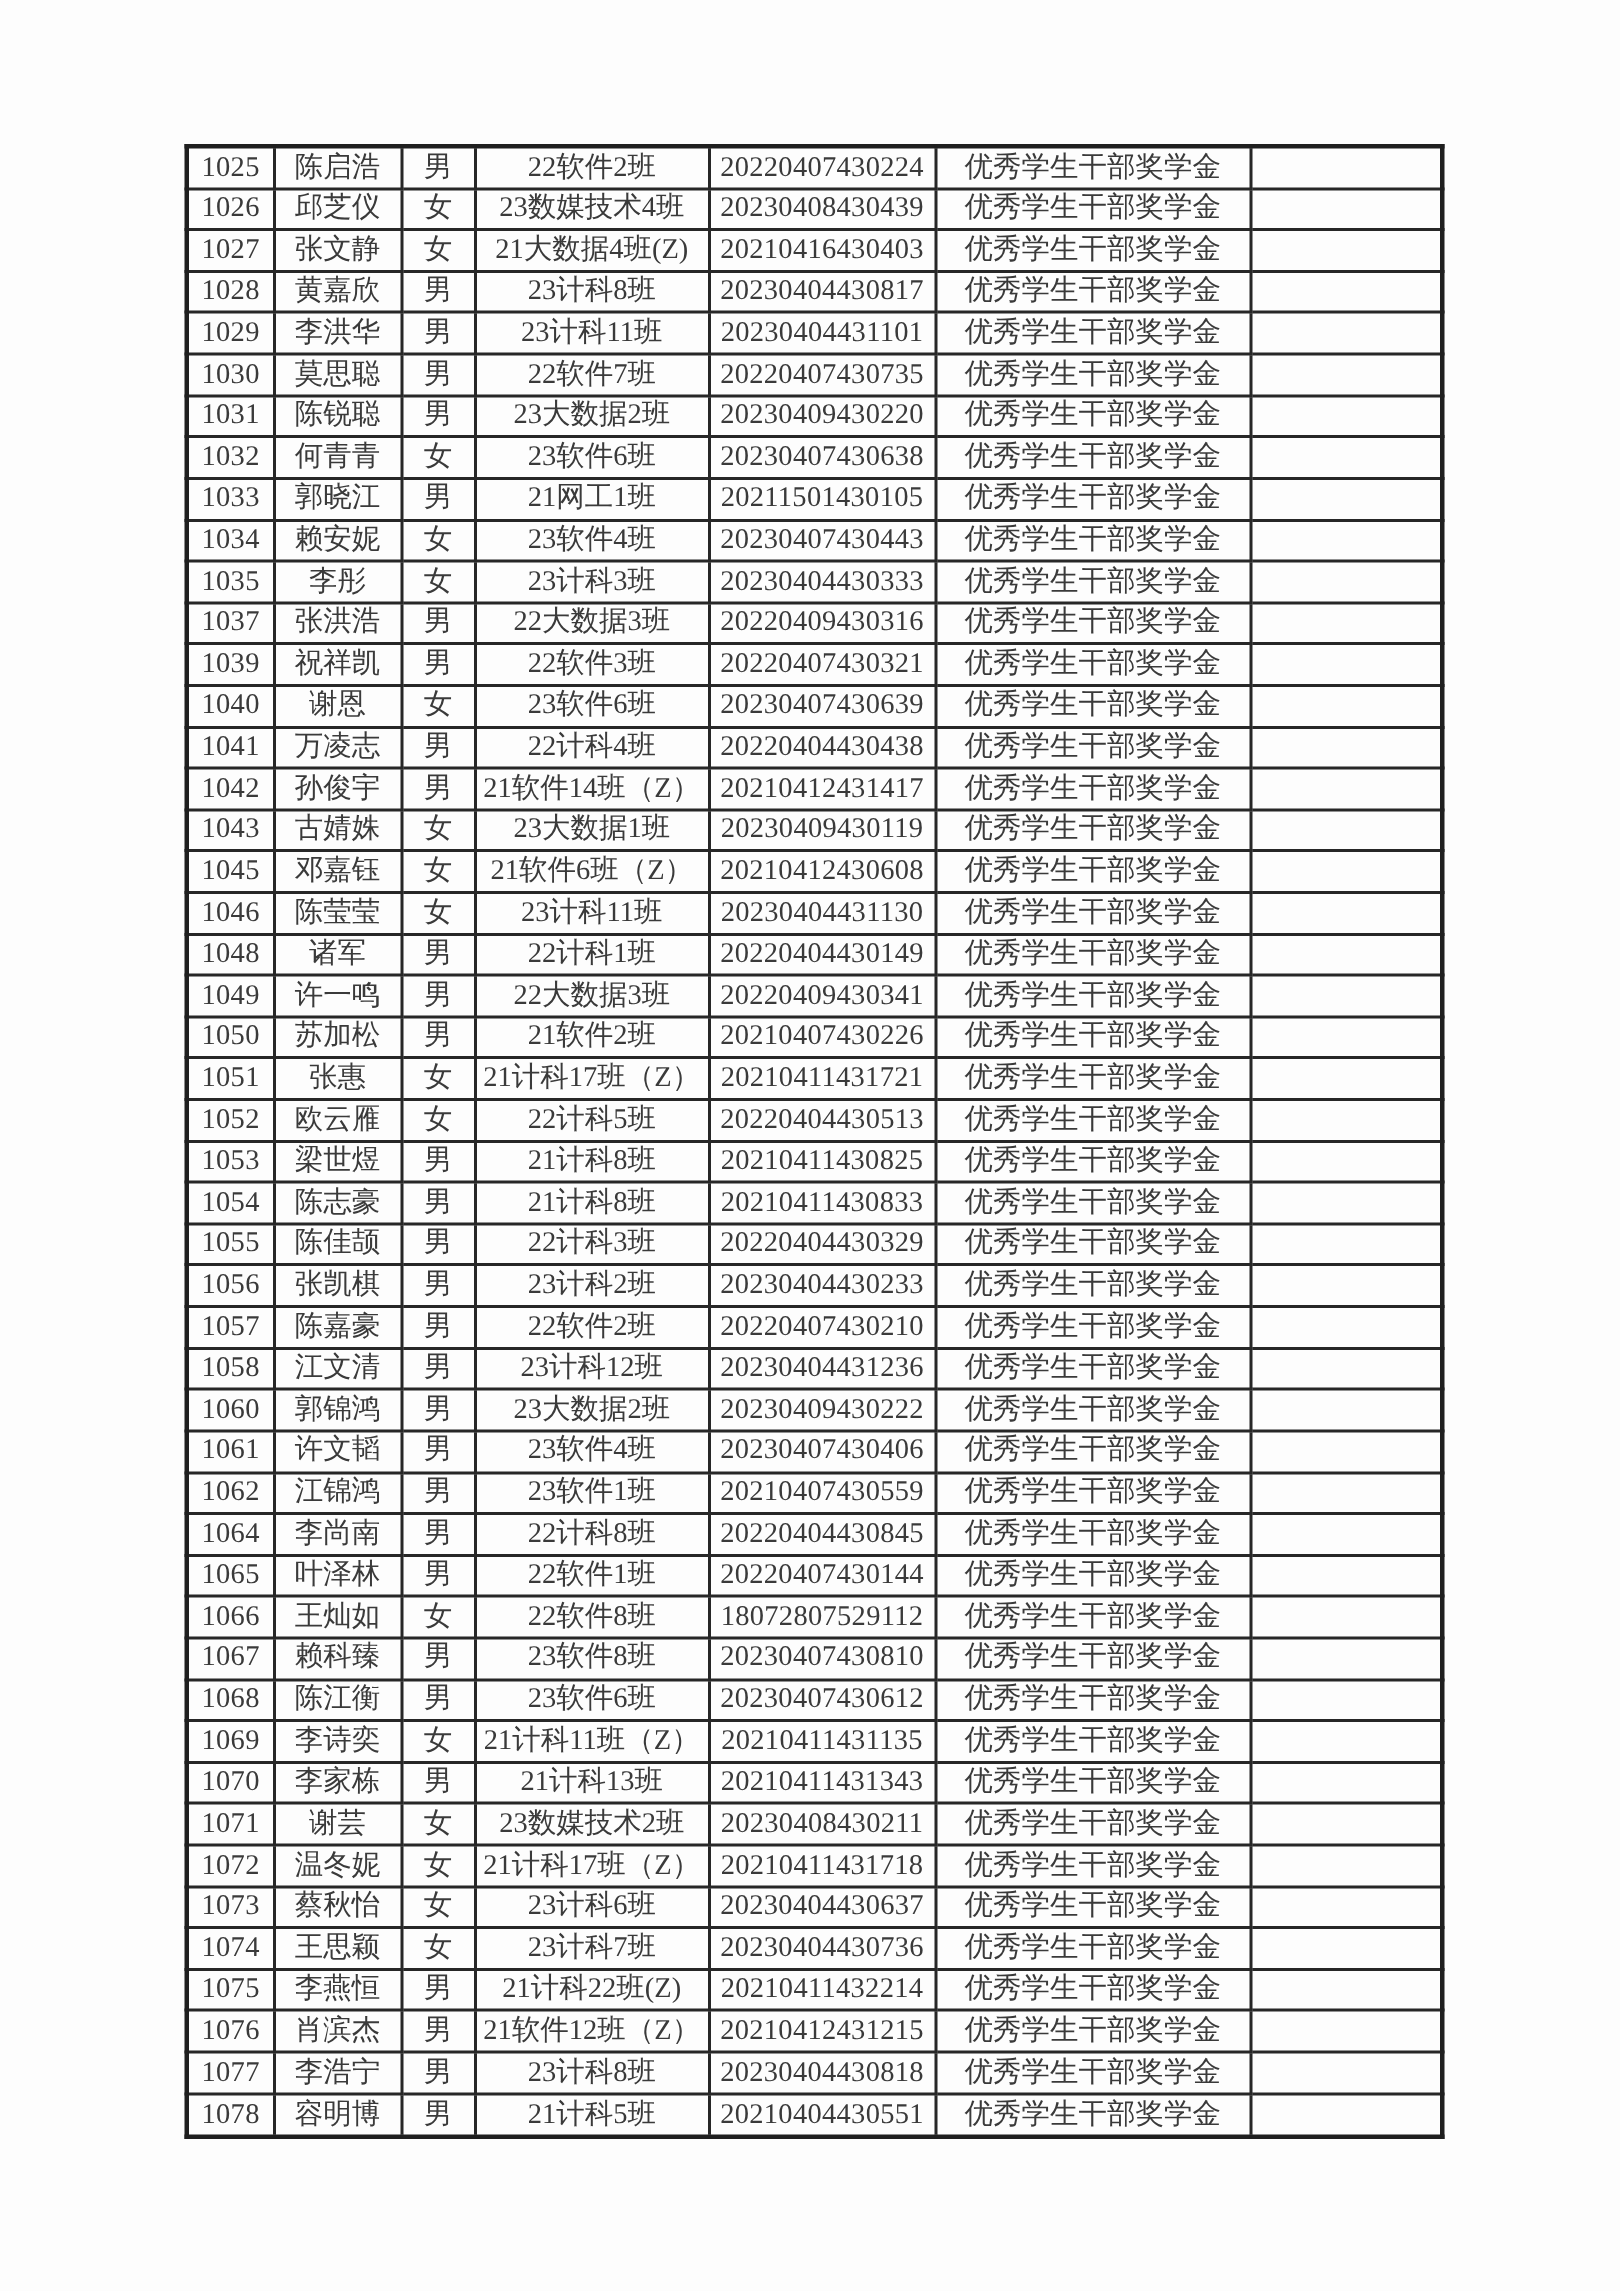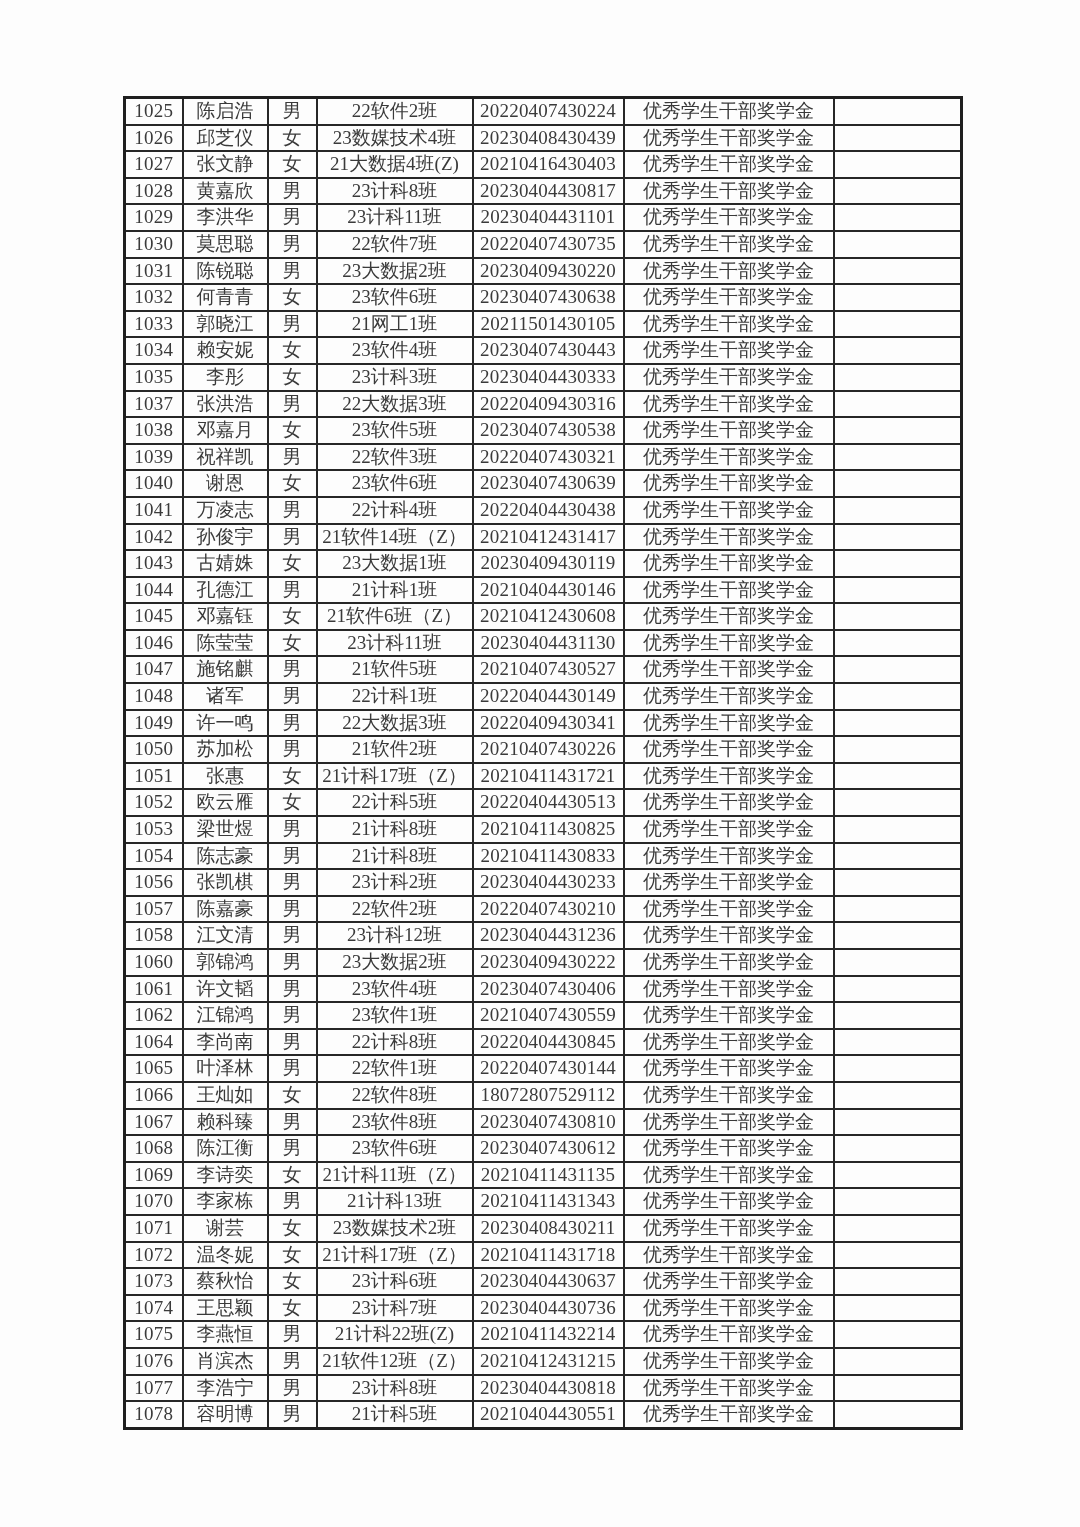--- a/index.html
+++ b/index.html
@@ -167,29 +167,20 @@
         <tr data-name="table-row">
           <td data-name="cell-no">1037</td>
           <td data-name="cell-name">张洪浩</td>
           <td data-name="cell-gender">男</td>
           <td data-name="cell-class">22大数据3班</td>
           <td data-name="cell-student_id">20220409430316</td>
           <td data-name="cell-award">优秀学生干部奖学金</td>
           <td data-name="cell-note"></td>
         </tr>
         <tr data-name="table-row">
-          <td data-name="cell-no">1038</td>
-          <td data-name="cell-name">邓嘉月</td>
-          <td data-name="cell-gender">女</td>
-          <td data-name="cell-class">23软件5班</td>
-          <td data-name="cell-student_id">20230407430538</td>
-          <td data-name="cell-award">优秀学生干部奖学金</td>
-          <td data-name="cell-note"></td>
-        </tr>
-        <tr data-name="table-row">
           <td data-name="cell-no">1039</td>
           <td data-name="cell-name">祝祥凯</td>
           <td data-name="cell-gender">男</td>
           <td data-name="cell-class">22软件3班</td>
           <td data-name="cell-student_id">20220407430321</td>
           <td data-name="cell-award">优秀学生干部奖学金</td>
           <td data-name="cell-note"></td>
         </tr>
         <tr data-name="table-row">
           <td data-name="cell-no">1040</td>
@@ -221,56 +212,38 @@
         <tr data-name="table-row">
           <td data-name="cell-no">1043</td>
           <td data-name="cell-name">古婧姝</td>
           <td data-name="cell-gender">女</td>
           <td data-name="cell-class">23大数据1班</td>
           <td data-name="cell-student_id">20230409430119</td>
           <td data-name="cell-award">优秀学生干部奖学金</td>
           <td data-name="cell-note"></td>
         </tr>
         <tr data-name="table-row">
-          <td data-name="cell-no">1044</td>
-          <td data-name="cell-name">孔德江</td>
-          <td data-name="cell-gender">男</td>
-          <td data-name="cell-class">21计科1班</td>
-          <td data-name="cell-student_id">20210404430146</td>
-          <td data-name="cell-award">优秀学生干部奖学金</td>
-          <td data-name="cell-note"></td>
-        </tr>
-        <tr data-name="table-row">
           <td data-name="cell-no">1045</td>
           <td data-name="cell-name">邓嘉钰</td>
           <td data-name="cell-gender">女</td>
           <td data-name="cell-class">21软件6班（Z）</td>
           <td data-name="cell-student_id">20210412430608</td>
           <td data-name="cell-award">优秀学生干部奖学金</td>
           <td data-name="cell-note"></td>
         </tr>
         <tr data-name="table-row">
           <td data-name="cell-no">1046</td>
           <td data-name="cell-name">陈莹莹</td>
           <td data-name="cell-gender">女</td>
           <td data-name="cell-class">23计科11班</td>
           <td data-name="cell-student_id">20230404431130</td>
           <td data-name="cell-award">优秀学生干部奖学金</td>
           <td data-name="cell-note"></td>
         </tr>
         <tr data-name="table-row">
-          <td data-name="cell-no">1047</td>
-          <td data-name="cell-name">施铭麒</td>
-          <td data-name="cell-gender">男</td>
-          <td data-name="cell-class">21软件5班</td>
-          <td data-name="cell-student_id">20210407430527</td>
-          <td data-name="cell-award">优秀学生干部奖学金</td>
-          <td data-name="cell-note"></td>
-        </tr>
-        <tr data-name="table-row">
           <td data-name="cell-no">1048</td>
           <td data-name="cell-name">诸军</td>
           <td data-name="cell-gender">男</td>
           <td data-name="cell-class">22计科1班</td>
           <td data-name="cell-student_id">20220404430149</td>
           <td data-name="cell-award">优秀学生干部奖学金</td>
           <td data-name="cell-note"></td>
         </tr>
         <tr data-name="table-row">
           <td data-name="cell-no">1049</td>
@@ -316,20 +289,29 @@
           <td data-name="cell-student_id">20210411430825</td>
           <td data-name="cell-award">优秀学生干部奖学金</td>
           <td data-name="cell-note"></td>
         </tr>
         <tr data-name="table-row">
           <td data-name="cell-no">1054</td>
           <td data-name="cell-name">陈志豪</td>
           <td data-name="cell-gender">男</td>
           <td data-name="cell-class">21计科8班</td>
           <td data-name="cell-student_id">20210411430833</td>
+          <td data-name="cell-award">优秀学生干部奖学金</td>
+          <td data-name="cell-note"></td>
+        </tr>
+        <tr data-name="table-row">
+          <td data-name="cell-no">1055</td>
+          <td data-name="cell-name">陈佳颉</td>
+          <td data-name="cell-gender">男</td>
+          <td data-name="cell-class">22计科3班</td>
+          <td data-name="cell-student_id">20220404430329</td>
           <td data-name="cell-award">优秀学生干部奖学金</td>
           <td data-name="cell-note"></td>
         </tr>
         <tr data-name="table-row">
           <td data-name="cell-no">1056</td>
           <td data-name="cell-name">张凯棋</td>
           <td data-name="cell-gender">男</td>
           <td data-name="cell-class">23计科2班</td>
           <td data-name="cell-student_id">20230404430233</td>
           <td data-name="cell-award">优秀学生干部奖学金</td>

